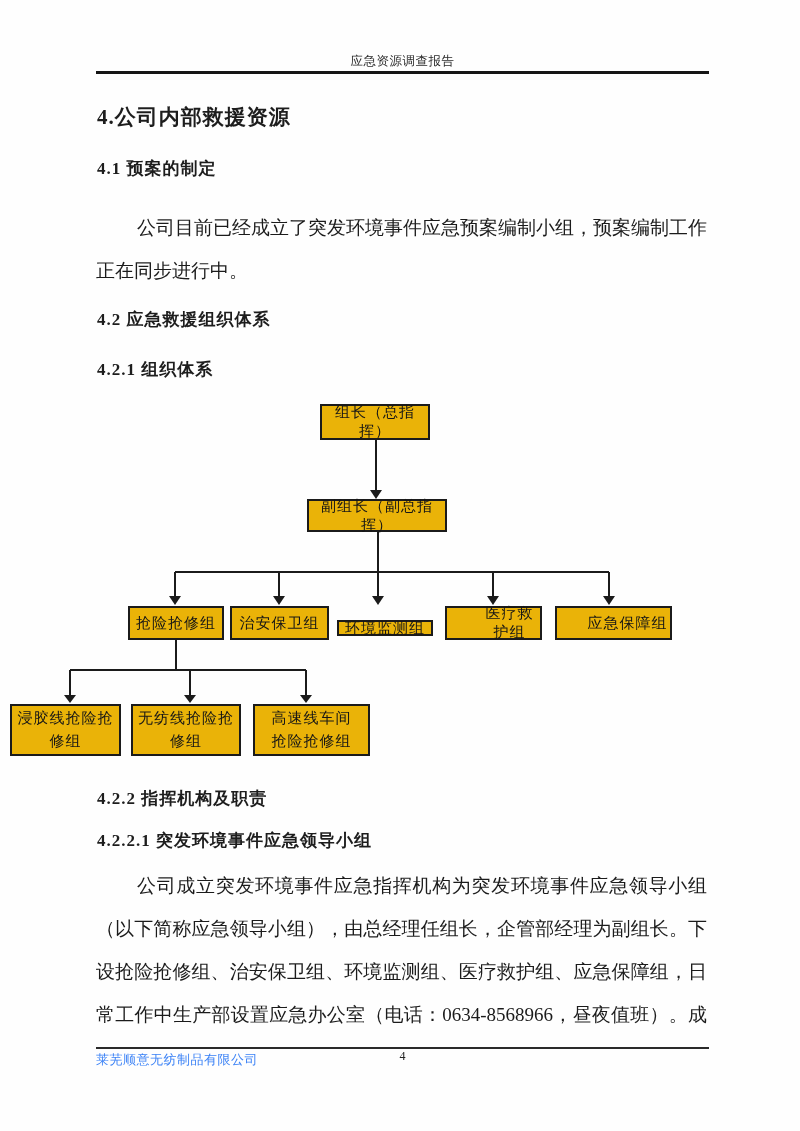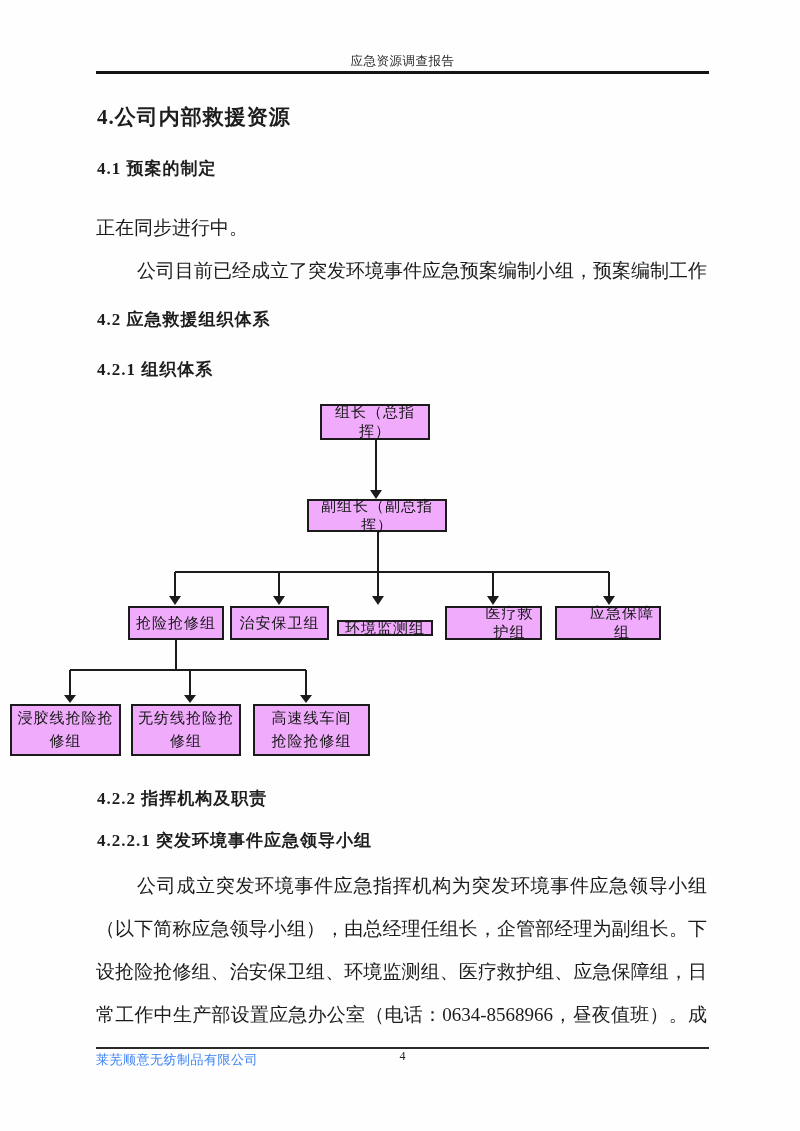--- a/index.html
+++ b/index.html
@@ -29,50 +29,50 @@
   .para .line{display:block;line-height:43px;height:43px;overflow:hidden;
     text-align:justify;text-align-last:justify;}
   .para .line.indent{text-indent:41px;}
   .para .line.last{text-align:left;text-align-last:left;}
   .para.p41{top:206px;}
   .para.p4221{top:864px;}
   
   .org-chart{top:395px;left:0;width:800px;height:382px;}
   .org-chart svg{position:absolute;top:0;left:0;}
   .obox{
-    position:absolute;box-sizing:border-box;border:2px solid #1b1b1b;background:#f0abfc;
+    position:absolute;box-sizing:border-box;border:2px solid #1b1b1b;background:#eab308;
     display:flex;align-items:center;justify-content:center;text-align:center;
     font-size:15px;letter-spacing:1px;color:#161616;
   }
   .obox.leader{left:320px;top:9px;width:110px;height:36px;}
   .obox.deputy{left:307px;top:104px;width:140px;height:33px;}
   .obox.t1{left:128px;top:211px;width:96px;height:34px;}
   .obox.t2{left:230px;top:211px;width:99px;height:34px;}
   .obox.t3{left:337px;top:225px;width:96px;height:16px;}
   .obox.t4{left:445px;top:211px;width:97px;height:34px;padding-left:32px;}
-  .obox.t5{left:555px;top:211px;width:106px;height:34px;padding-left:28px;}
+  .obox.t5{left:555px;top:211px;width:117px;height:34px;padding-left:28px;}
   .obox.sub{flex-direction:column;line-height:23px;height:52px;top:309px;}
   .obox.s1{left:10px;width:111px;align-items:center;}
   .obox.s2{left:131px;width:110px;}
   .obox.s3{left:253px;width:117px;}
 </style>
 </head>
 <body>
 
 <div class="page">
 
   <div class="abs doc-header-title">应急资源调查报告</div>
   <div class="abs header-rule"></div>
 
   <div class="abs h1">4.公司内部救援资源</div>
   <div class="abs h2 s41">4.1 预案的制定</div>
 
   <div class="abs para p41">
+    <span class="line indent">公司目前已经成立了突发环境事件应急预案编制小组，预案编制工作</span>
     <span class="line last">正在同步进行中。</span>
-    <span class="line indent">公司目前已经成立了突发环境事件应急预案编制小组，预案编制工作</span>
   </div>
 
   <div class="abs h2 s42">4.2 应急救援组织体系</div>
   <div class="abs h2 s421">4.2.1 组织体系</div>
 
   <div class="abs org-chart">
     <svg width="800" height="382" viewBox="0 0 800 382">
       <g stroke="#1b1b1b" stroke-width="2" fill="none">
         <line x1="376" y1="45" x2="376" y2="97"></line>
         <line x1="378" y1="137" x2="378" y2="202"></line>

